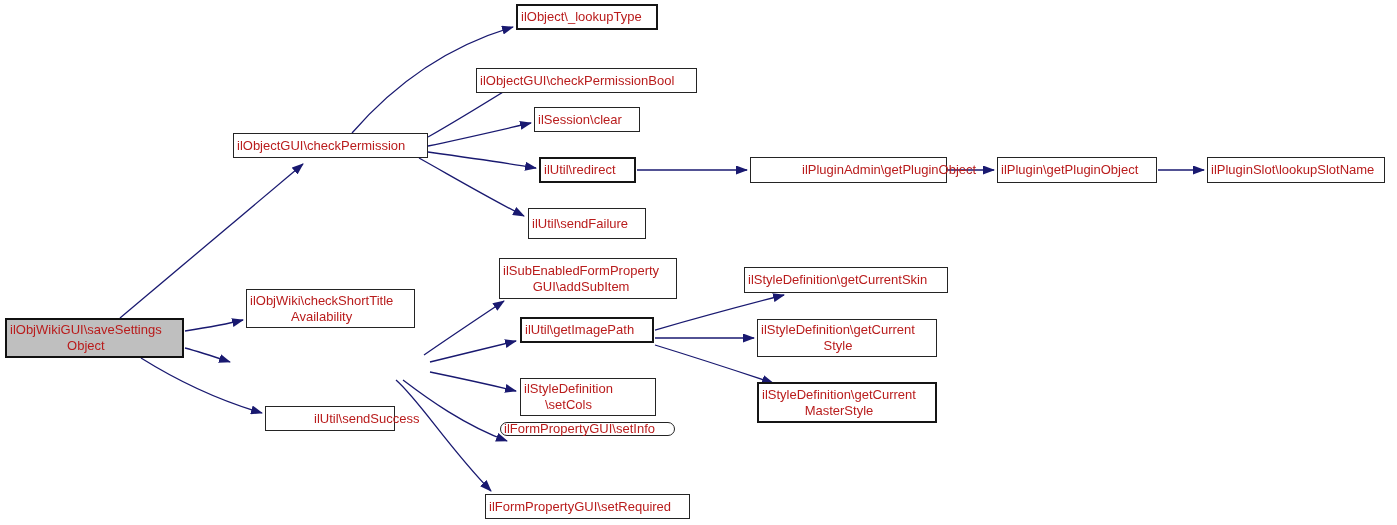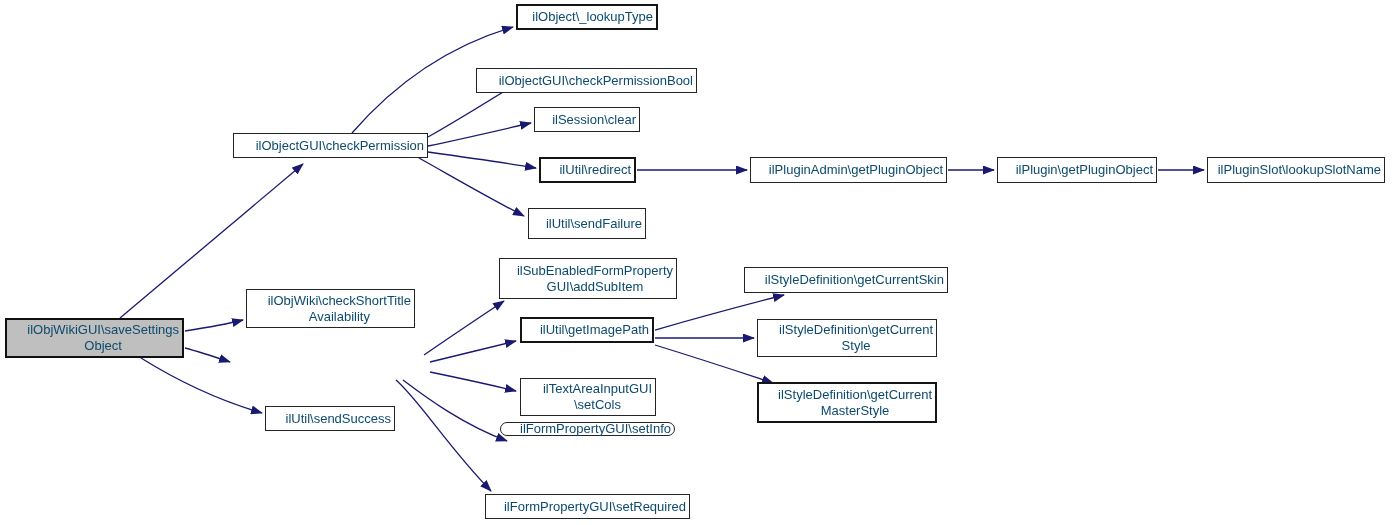--- a/index.html
+++ b/index.html
@@ -8,24 +8,24 @@
     width:1397px;height:525px;
     background:#ffffff;
     font-family:"Liberation Sans", sans-serif;
     overflow:hidden;
   }
   svg.edge-layer{position:absolute;left:0;top:0;width:1397px;height:525px;}
   .edge{fill:none;stroke:#191970;stroke-width:1.3;}
   .node{
     position:absolute;
     box-sizing:border-box;
-    display:flex;align-items:center;justify-content:flex-end;
+    display:flex;align-items:center;justify-content:flex-start;
     background:#ffffff;
     border:1px solid #242424;
-    color:#0c4a6e;
+    color:#b91c1c;
     font-size:13px;line-height:16px;
     text-align:center;
     cursor:pointer;
   }
   .node .lbl{white-space:pre-line;display:block;padding:0 3px;}
   .node.b2{border-width:2px;border-color:#151515;}
   .node.root{background:#bfbfbf;border:2px solid #101010;cursor:default;}
 </style>
 </head>
 <body>
@@ -102,21 +102,21 @@
   <div class="node" style="left:499px;top:258px;width:178px;height:41px;">
     <span class="lbl">ilSubEnabledFormProperty
 GUI\addSubItem</span>
   </div>
 
   <div class="node b2" style="left:520px;top:317px;width:134px;height:26px;">
     <span class="lbl">ilUtil\getImagePath</span>
   </div>
 
   <div class="node" style="left:520px;top:378px;width:136px;height:38px;">
-    <span class="lbl">ilTextAreaInputGUI
+    <span class="lbl">ilStyleDefinition
 \setCols</span>
   </div>
 
   <div class="node" style="left:500px;top:422px;width:175px;height:14px;border-radius:7px;">
     <span class="lbl">ilFormPropertyGUI\setInfo</span>
   </div>
 
   <div class="node" style="left:485px;top:494px;width:205px;height:25px;">
     <span class="lbl">ilFormPropertyGUI\setRequired</span>
   </div>

